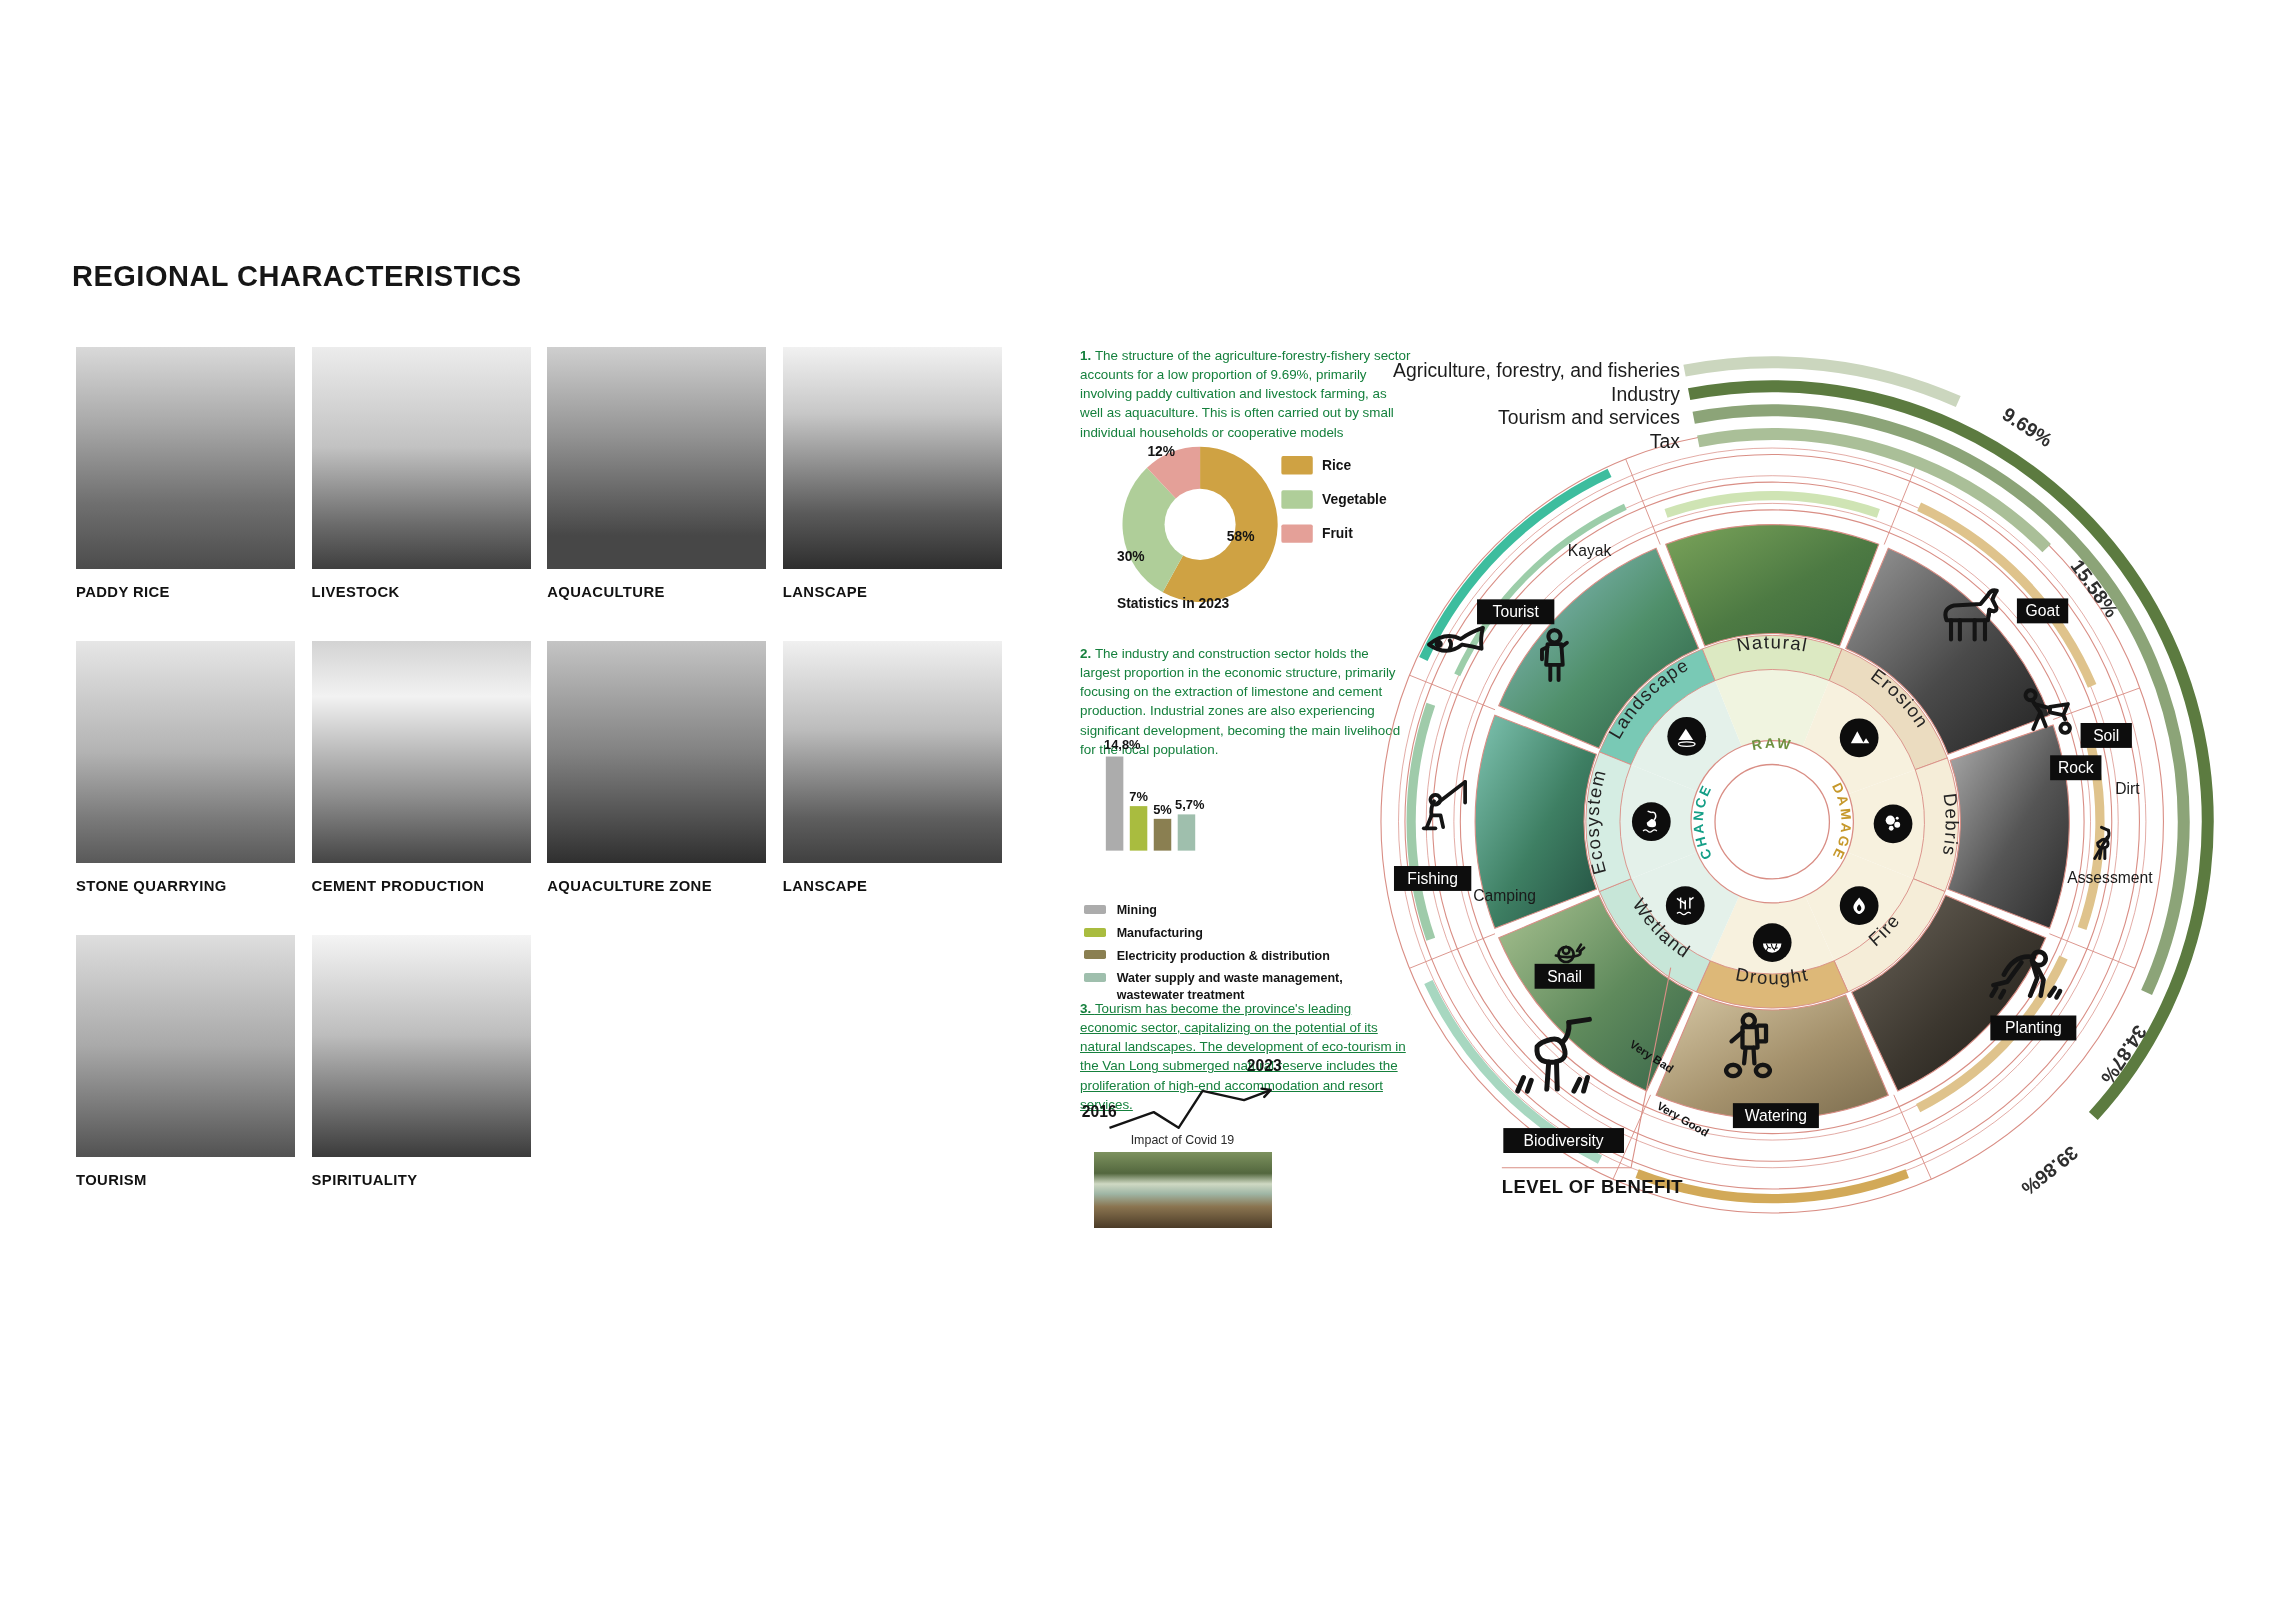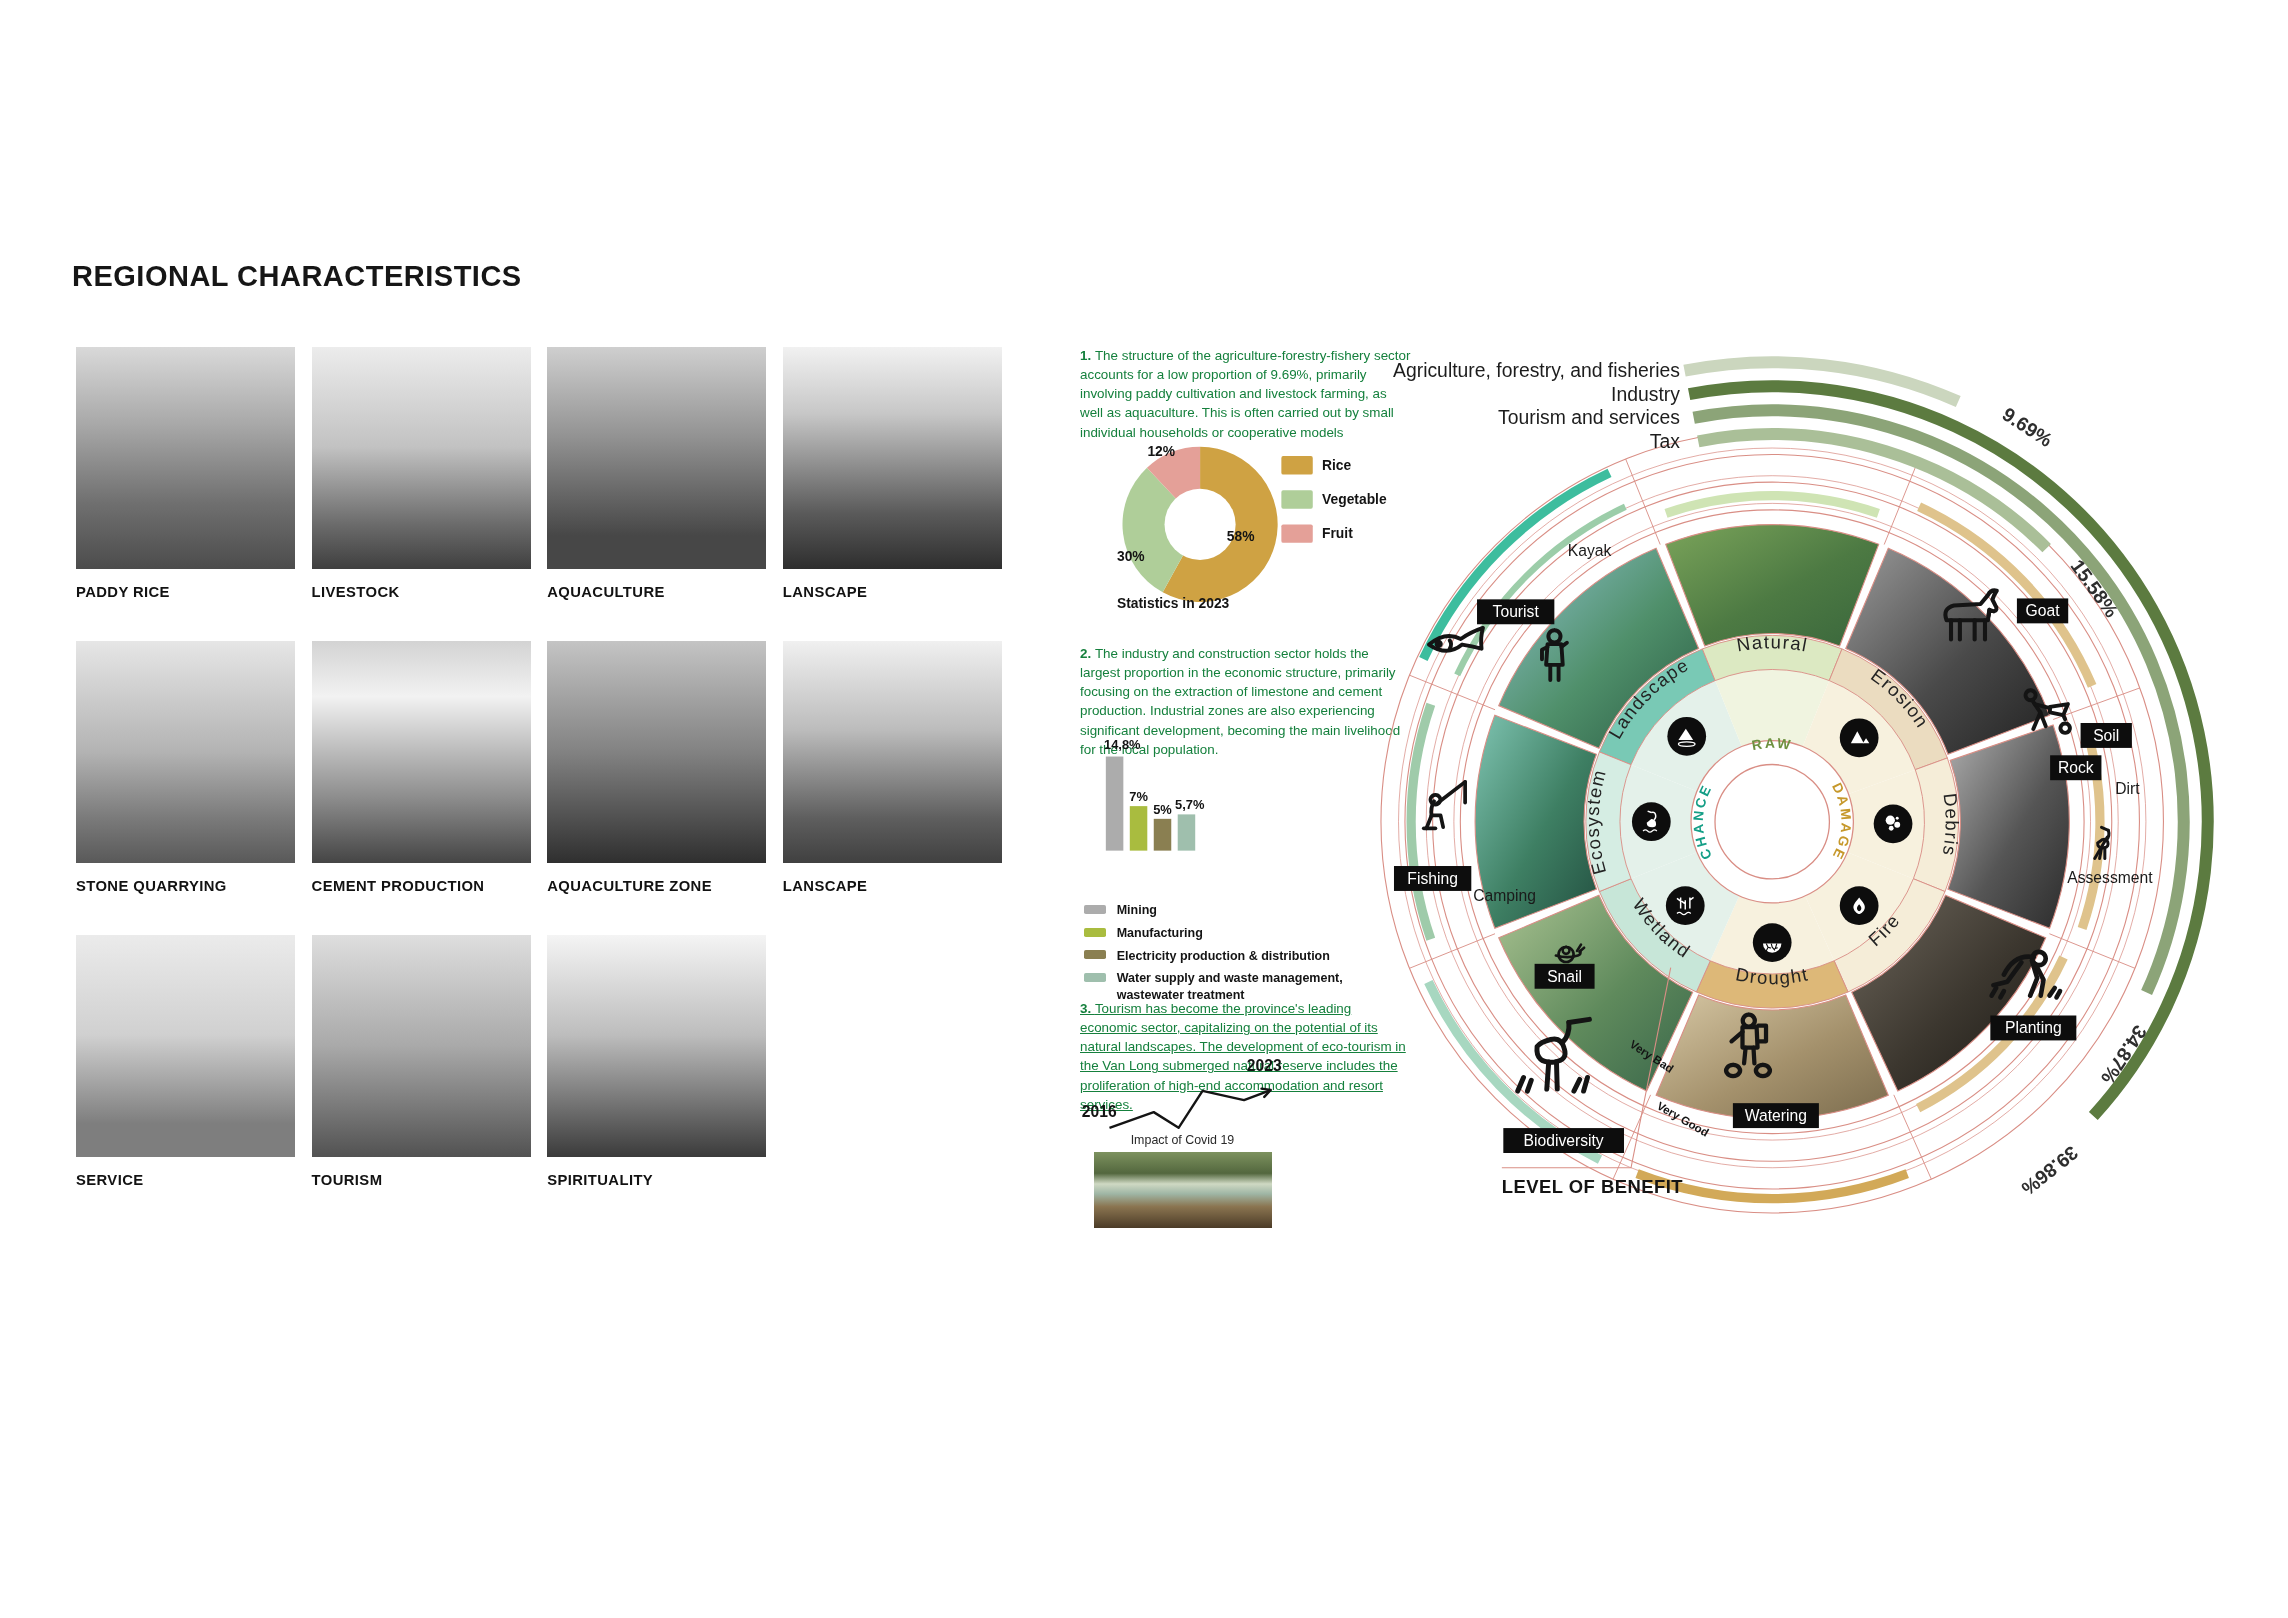--- a/index.html
+++ b/index.html
@@ -66,24 +66,20 @@
         <div class="ph g-cement"></div>
         <div class="lbl">CEMENT PRODUCTION</div>
       </div>
       <div class="cell">
         <div class="ph g-industrial"></div>
         <div class="lbl">AQUACULTURE ZONE</div>
       </div>
       <div class="cell">
         <div class="ph g-lanscape"></div>
         <div class="lbl">LANSCAPE</div>
-      </div>
-      <div class="cell">
-        <div class="ph g-service"></div>
-        <div class="lbl">SERVICE</div>
       </div>
       <div class="cell">
         <div class="ph g-tourism"></div>
         <div class="lbl">TOURISM</div>
       </div>
       <div class="cell">
         <div class="ph g-spirit"></div>
         <div class="lbl">SPIRITUALITY</div>
       </div>
     </div>

